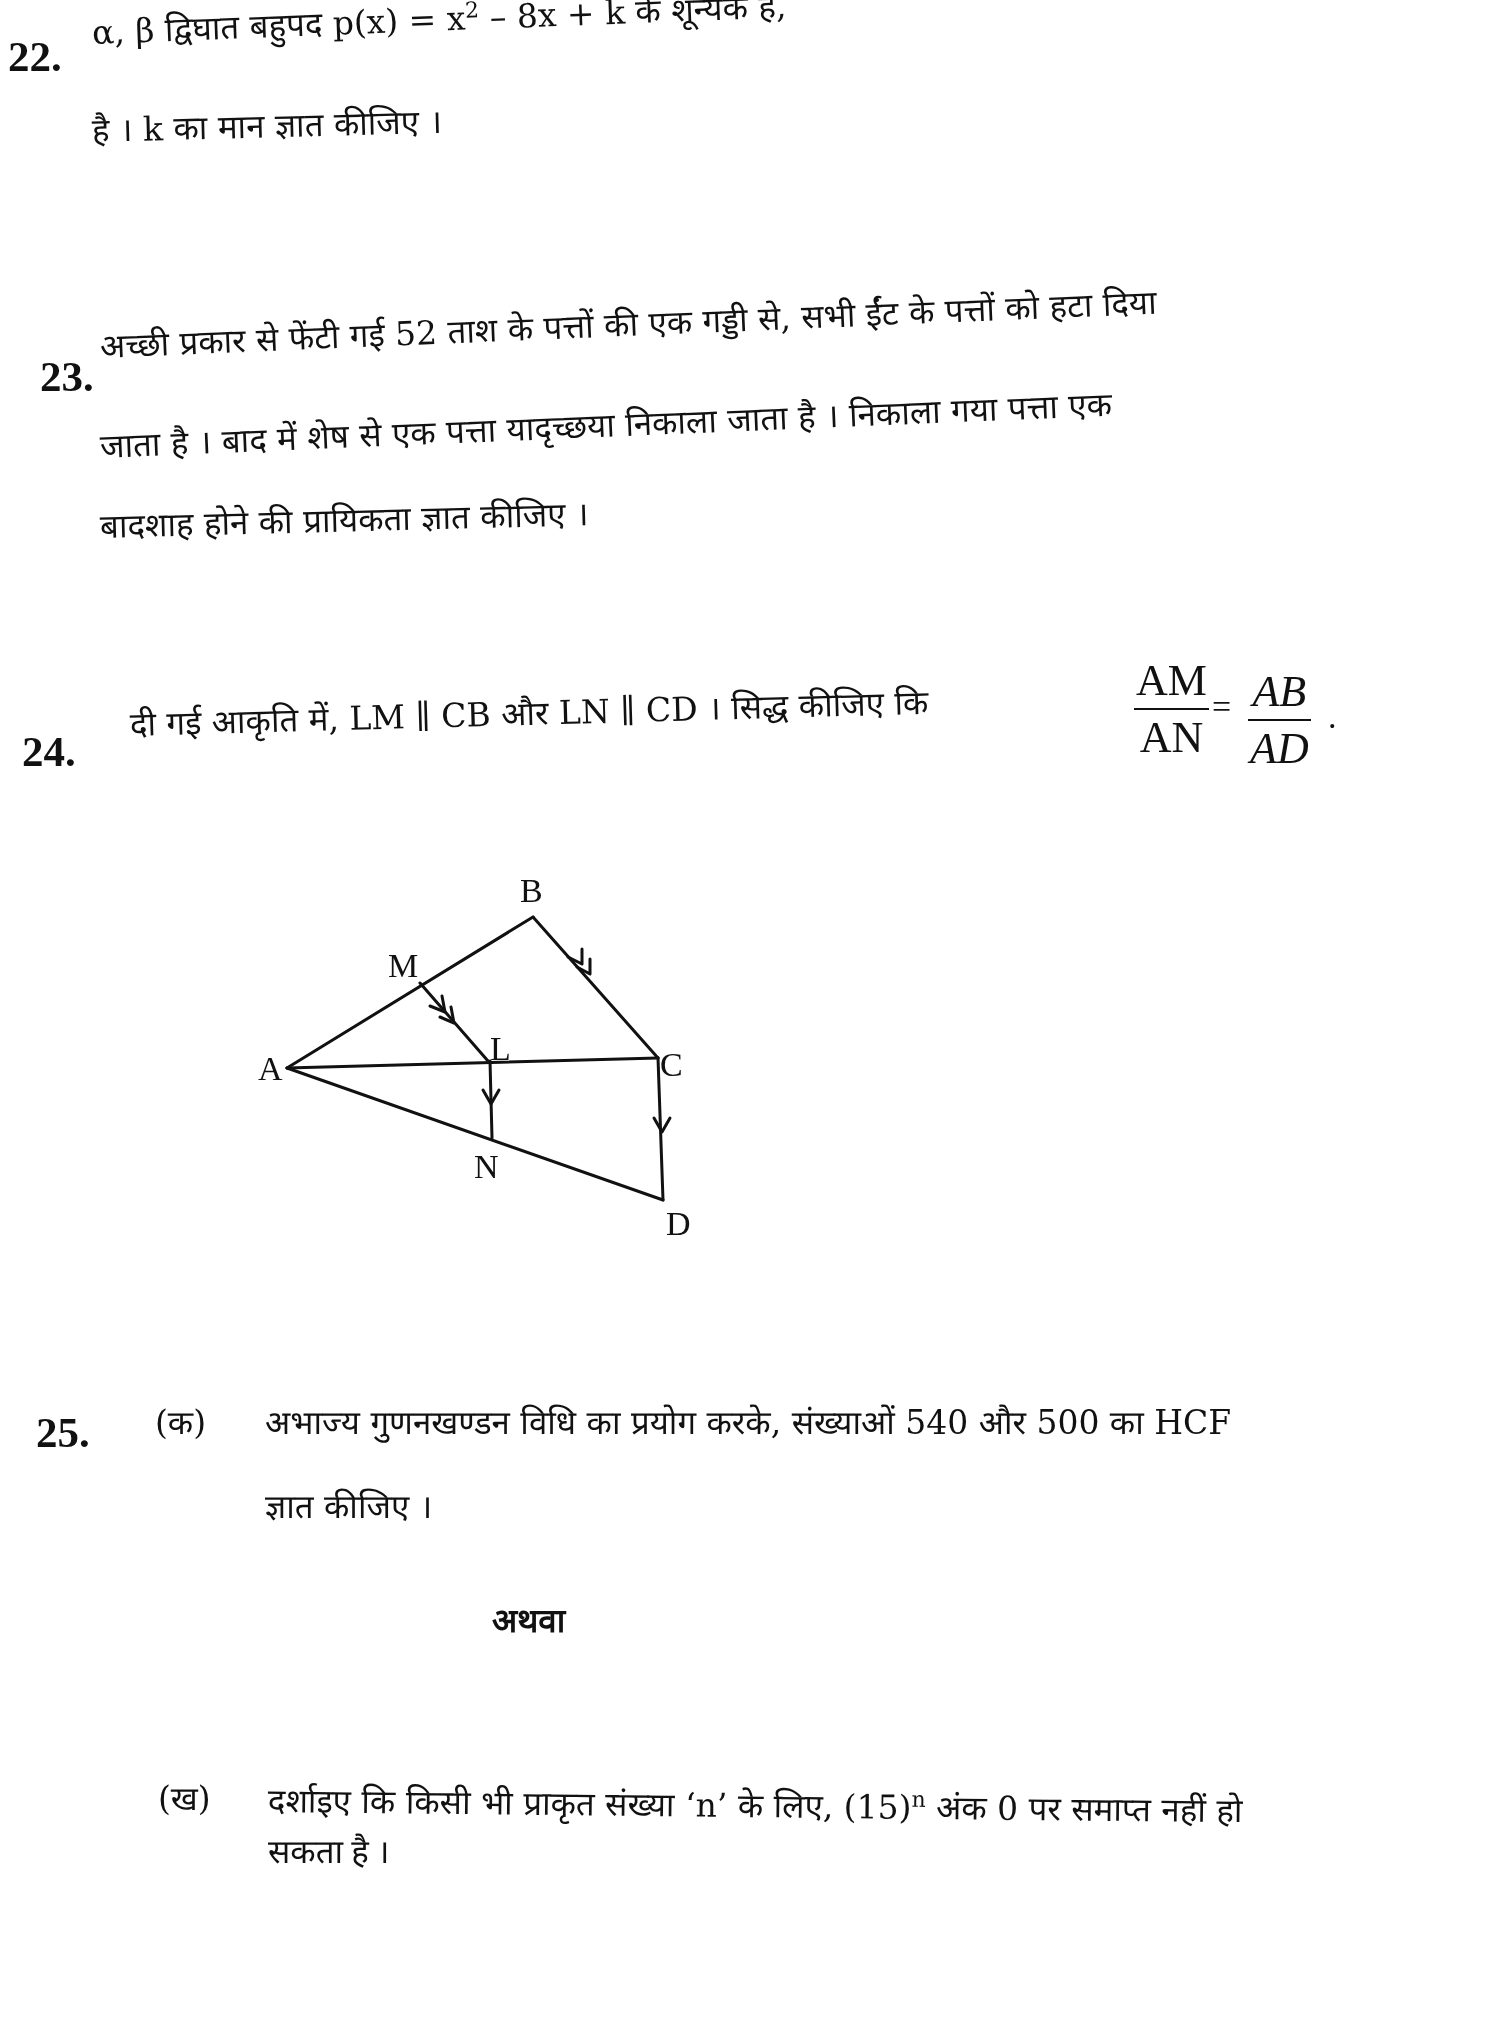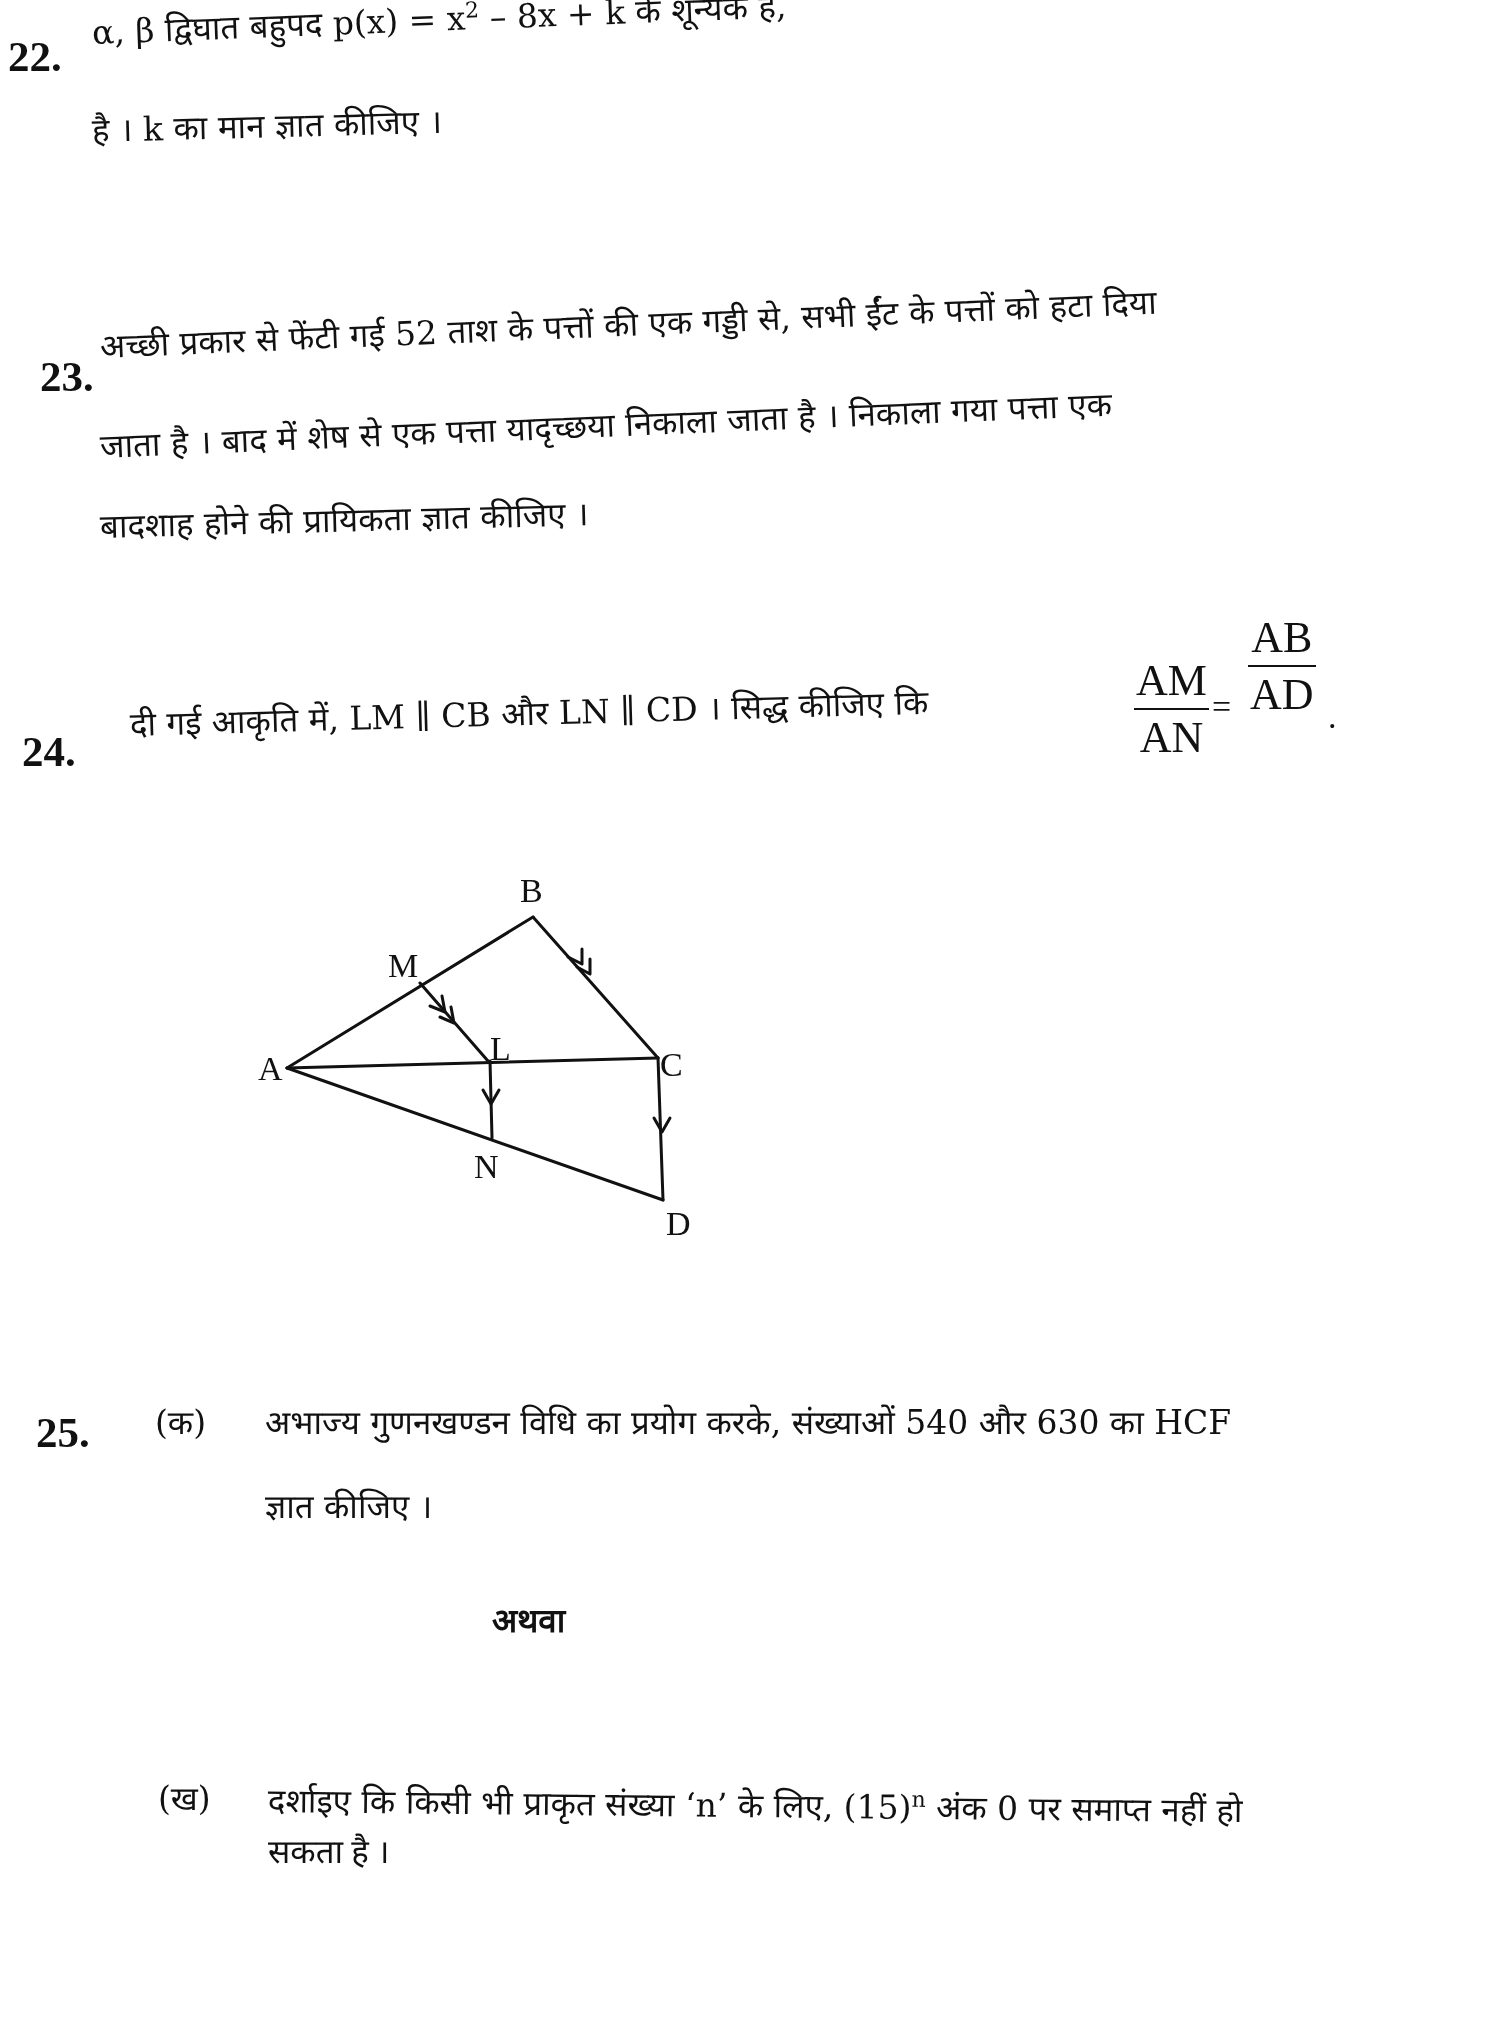--- a/index.html
+++ b/index.html
@@ -75,21 +75,21 @@
 
 <div>
   <span class="q-num" style="left:22px; top:727px;">24.</span>
   <div class="line" style="left:130px; top:708px; transform: rotate(-1.6deg); transform-origin: left center;">दी गई आकृति में, LM ∥ CB और LN ∥ CD । सिद्ध कीजिए कि</div>
   <div class="frac" style="left:1134px; top:655px;">
     <span class="num">AM</span>
     <span class="bar"></span>
     <span class="den">AN</span>
   </div>
   <span class="label" style="left:1212px; top:688px; font-weight:normal;">=</span>
-  <div class="frac" style="left:1248px; top:612px;">
+  <div class="frac" style="left:1248px; top:666px;font-style:italic;">
     <span class="num">AB</span>
     <span class="bar"></span>
     <span class="den">AD</span>
   </div>
   <span class="label" style="left:1328px; top:698px; font-weight:normal;">.</span>
 
   <div class="diagram">
     <svg width="520" height="400" viewBox="0 0 520 400">
       <g stroke="#111" stroke-width="3" fill="none" stroke-linecap="round" stroke-linejoin="round">
 
@@ -124,21 +124,21 @@
     <span class="vlabel" style="left:28px; top:200px;">A</span>
     <span class="vlabel" style="left:430px; top:196px;">C</span>
     <span class="vlabel" style="left:244px; top:298px;">N</span>
     <span class="vlabel" style="left:436px; top:355px;">D</span>
   </div>
 </div>
 
 <div>
   <span class="q-num" style="left:36px; top:1408px;">25.</span>
   <span class="line" style="left:155px; top:1406px;">(क)</span>
-  <div class="line" style="left:265px; top:1406px;">अभाज्य गुणनखण्डन विधि का प्रयोग करके, संख्याओं 540 और 630 का HCF</div>
+  <div class="line" style="left:265px; top:1406px;">अभाज्य गुणनखण्डन विधि का प्रयोग करके, संख्याओं 540 और 500 का HCF</div>
   <div class="line" style="left:265px; top:1490px;">ज्ञात कीजिए ।</div>
 
   <div class="line" style="left:492px; top:1604px; font-weight:bold;">अथवा</div>
 
   <span class="line" style="left:158px; top:1782px;">(ख)</span>
   <div class="line" style="left:268px; top:1782px; transform: rotate(0.6deg); transform-origin: left center;">
     <span>दर्शाइए कि किसी भी प्राकृत संख्या ‘n’ के लिए, (15)</span><sup>n</sup><span> अंक 0 पर समाप्त नहीं हो</span>
   </div>
   <div class="line" style="left:268px; top:1836px;font-family:Liberation Serif, serif;">सकता है ।</div>
 </div>

